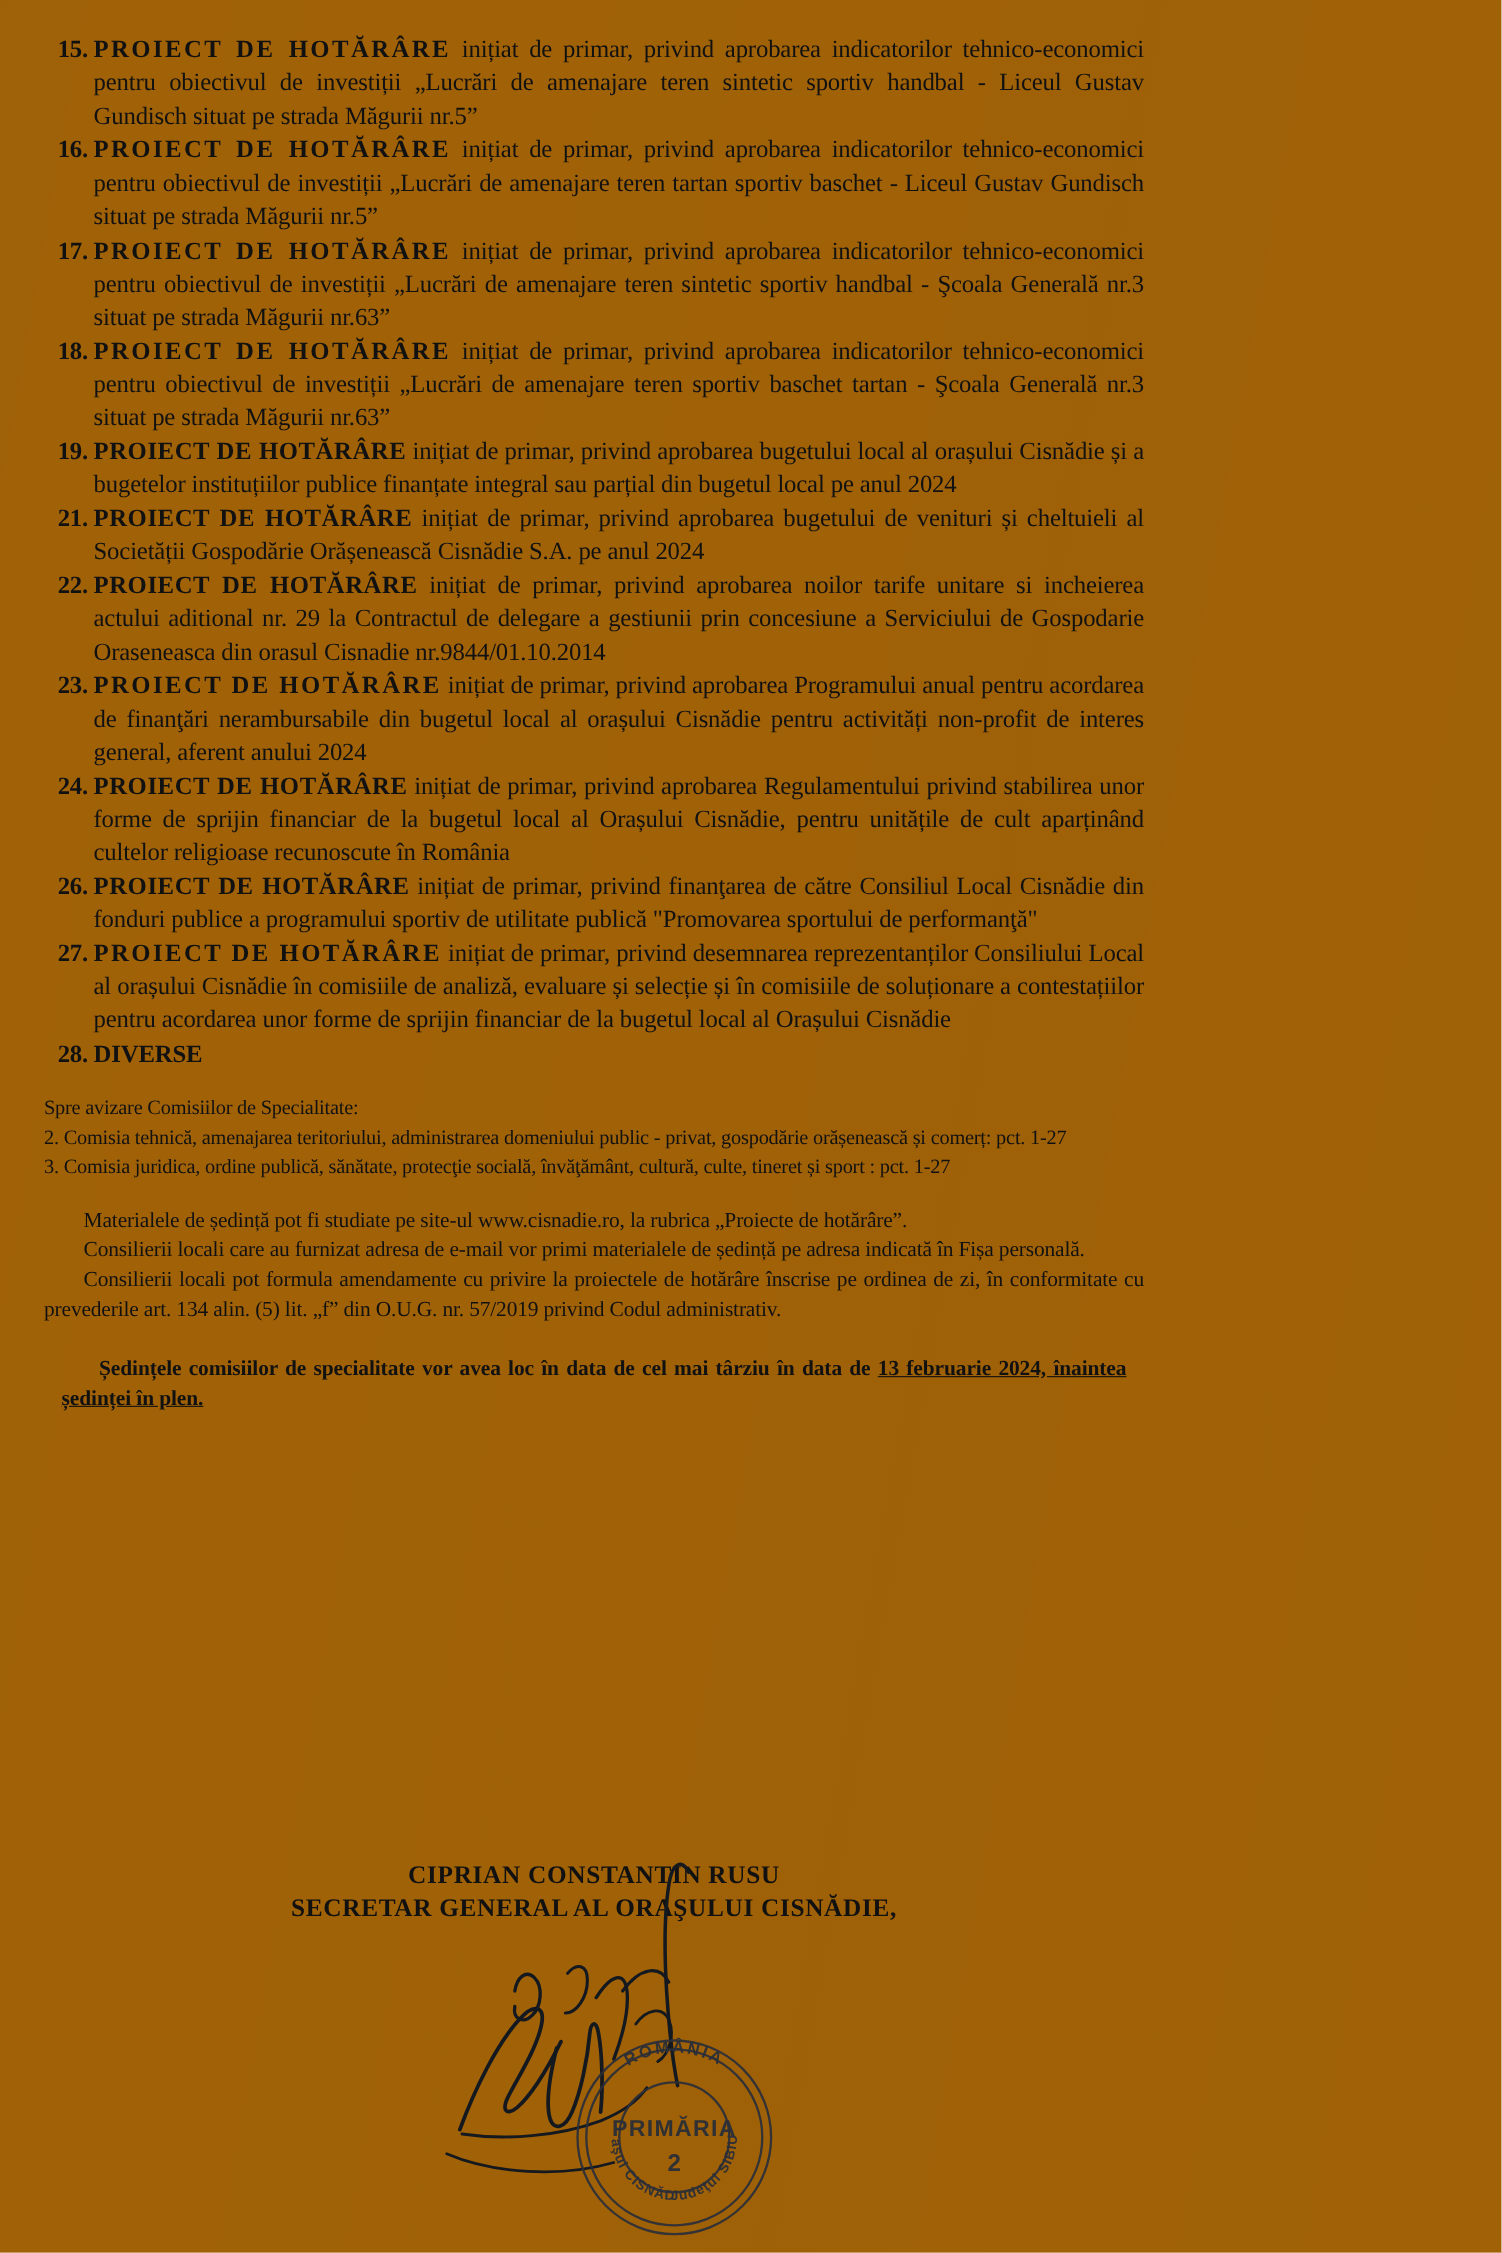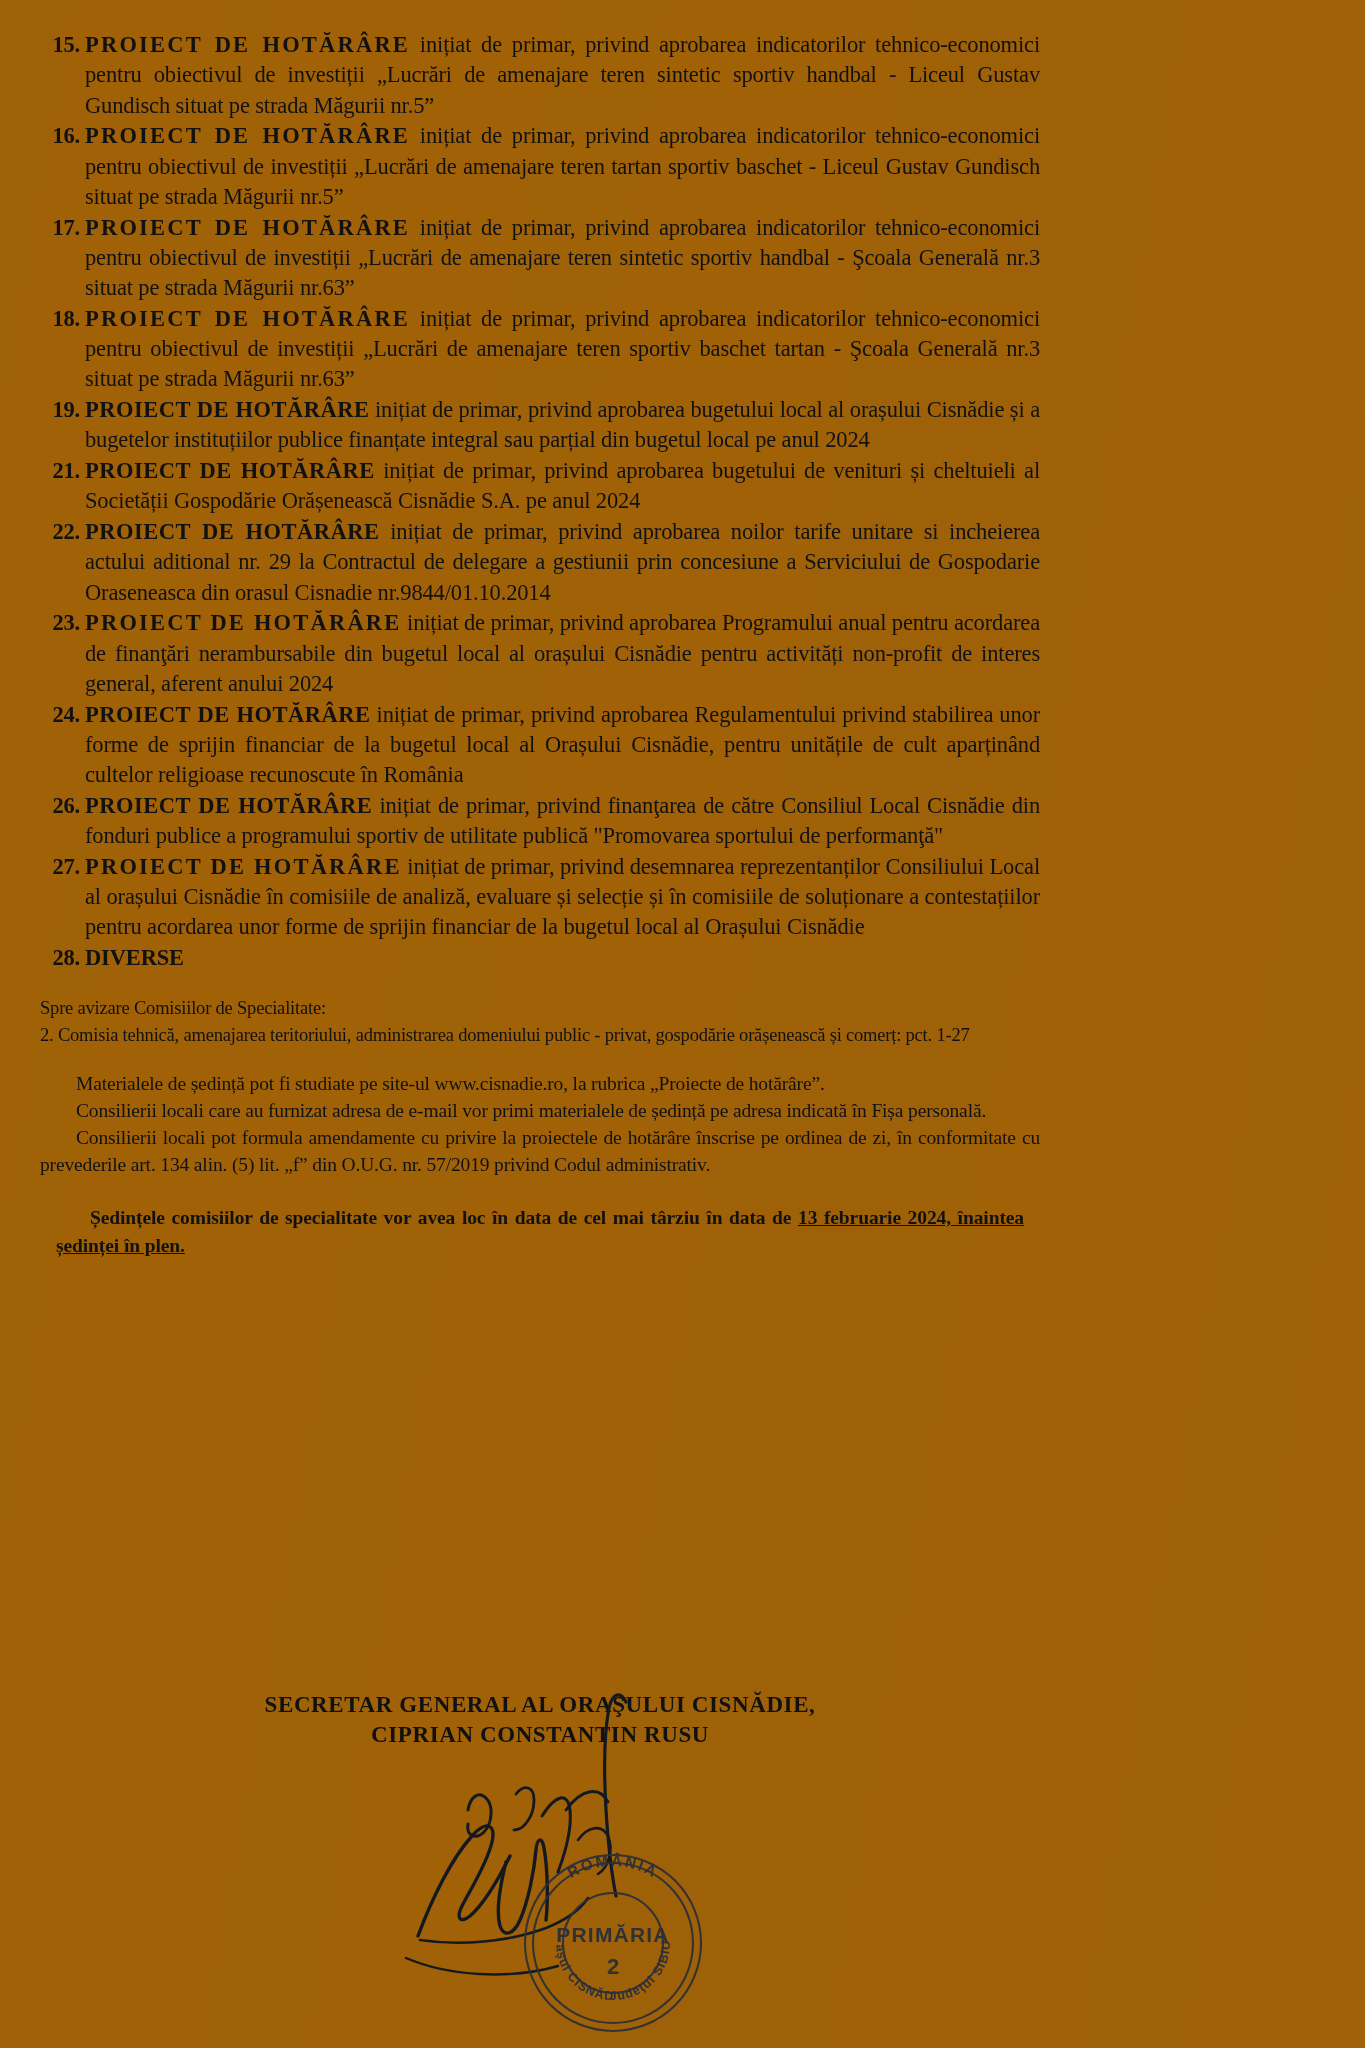--- a/index.html
+++ b/index.html
@@ -216,37 +216,38 @@
 
       <li class="diverse">
         <span class="num">28.</span><span>DIVERSE</span>
       </li>
 
     </ol>
 
     <div class="committees">
       <div class="cline">Spre avizare Comisiilor de Specialitate:</div>
       <div class="cline">2. Comisia tehnică, amenajarea teritoriului, administrarea  domeniului public - privat, gospodărie orășenească și comerț: pct. 1-27</div>
+      <div class="cline">3. Comisia juridica, ordine publică, sănătate, protecţie socială, învăţământ, cultură, culte, tineret și sport : pct. 1-27</div>
     </div>
 
     <div class="notes">
       <p><span>Materialele de ședință pot fi studiate pe site-ul </span><span class="site">www.cisnadie.ro</span><span>, la rubrica „Proiecte de hotărâre”.</span></p>
       <p>Consilierii locali care au furnizat adresa de e-mail vor primi materialele de ședință pe adresa indicată în Fișa personală.</p>
       <p><span>Consilierii locali pot formula amendamente cu privire la proiectele de hotărâre înscrise pe ordinea de zi, în conformitate cu prevederile art. 134 alin. (5) lit. „f” din O.U.G. nr. 57/2019 privind Codul administrativ.</span></p>
     </div>
 
     <div class="boldnotes">
       <p><span>Ședințele comisiilor de specialitate vor avea loc în data de cel mai târziu în data de </span><span class="u">13 februarie 2024, înaintea ședinței în plen.</span></p>
     </div>
 
   </div>
 
   <div class="signature">
+    <div class="sig-line">CIPRIAN CONSTANTIN RUSU</div>
     <div class="sig-line">SECRETAR GENERAL AL ORAŞULUI CISNĂDIE,</div>
-    <div class="sig-line">CIPRIAN CONSTANTIN RUSU</div>
 
     <div class="sig-wrap">
 
       <svg class="ink" viewBox="0 0 440 330">
         <g fill="none" stroke="#14181f" stroke-linecap="round" stroke-linejoin="round">
           <path d="M306 12 C300 0 292 4 289 18 C284 44 284 86 286 120 C288 152 292 186 296 206" stroke-width="3.2"></path>
           <path d="M98 246 C112 208 132 168 152 146 C166 130 176 134 172 152 C167 174 150 200 142 216 C136 228 140 234 150 226 C164 214 180 186 190 166" stroke-width="3.4"></path>
           <path d="M186 172 C180 196 176 222 180 236 C184 248 194 244 200 230 C208 212 214 182 216 160 C217 148 222 146 224 158 C228 180 228 212 226 230" stroke-width="3.4"></path>
           <path d="M148 120 C150 108 158 100 166 108 C174 116 172 134 164 142 C156 150 146 146 148 134" stroke-width="3.0"></path>
           <path d="M196 104 C204 94 214 96 214 110 C214 126 204 140 194 140" stroke-width="2.8"></path>

